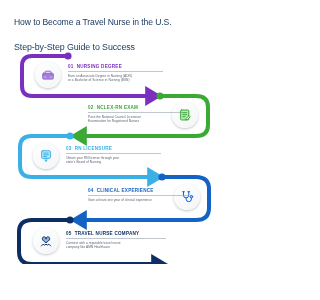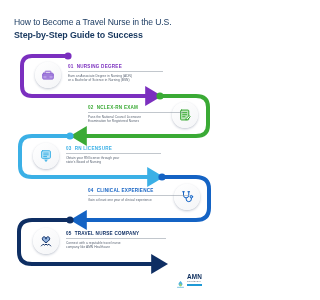--- a/index.html
+++ b/index.html
@@ -3,31 +3,31 @@
 <meta charset="utf-8">
 <style>
   html,body{margin:0;padding:0;}
   body{
     width:232px;height:300px;
     background:#ffffff;
     font-family:"Liberation Sans", sans-serif;
     overflow:hidden;
     position:relative;
   }
-  #page{position:relative;width:232px;height:300px;overflow:hidden;background:#fff;}
+  #page{position:relative;width:232px;height:264px;overflow:hidden;background:#fff;}
 
   
   .header{position:absolute;left:14px;top:17px;width:200px;}
   .title-line1{
     font-size:8.6px;line-height:10.5px;color:#17375e;font-weight:400;
     letter-spacing:-0.1px;white-space:nowrap;
   }
   .title-line2{
-    font-size:8.9px;line-height:11px;color:#17375e;font-weight:700;
-    letter-spacing:-0.1px;white-space:nowrap;margin-top:2px;
+    font-size:8.9px;line-height:11px;color:#17375e;font-weight:400;
+    letter-spacing:-0.1px;white-space:nowrap;margin-top:14px;
   }
 
   
   #flow{position:absolute;left:0;top:0;width:232px;height:300px;}
 
   
   .bubble{
     position:absolute;width:26px;height:26px;border-radius:50%;
     background:linear-gradient(145deg,#ffffff 0%,#f4f5f7 100%);
     box-shadow:0 1px 2.5px rgba(20,40,80,.28), 0 0 0 2px #ffffff;

